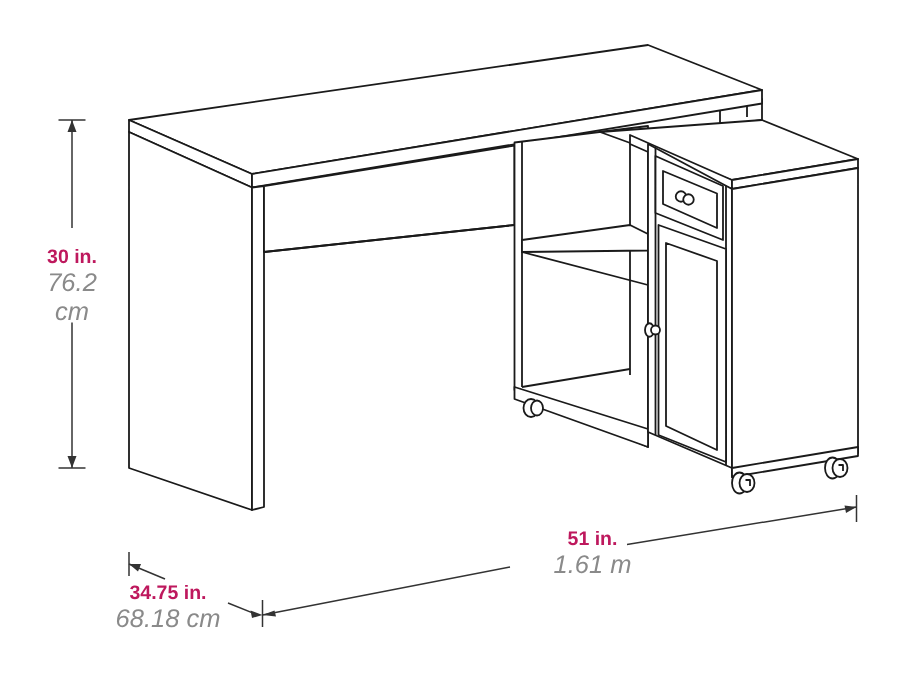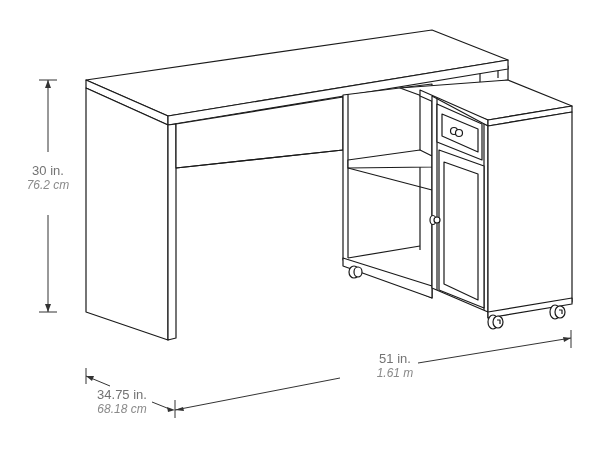--- a/index.html
+++ b/index.html
@@ -1,21 +1,21 @@
 <!DOCTYPE html>
 <html><head>
 <meta charset="utf-8">
 <style>
   html, body { margin: 0; padding: 0; background: #ffffff; }
   body { width: 600px; height: 464px; position: relative; overflow: hidden;
          font-family: "Liberation Sans", sans-serif; }
   svg.drawing { position: absolute; left: 0; top: 0; }
   .label { position: absolute; text-align: center; line-height: 1.15; }
-  .label .imp { font-weight: normal; font-size: 13px; color: #737373; display: block; }
-  .label .met { font-style: italic; font-size: 12px; color: #8a8a8a; display: block; }
+  .label .imp { font-weight: bold; font-size: 13px; color: #be185d; display: block; }
+  .label .met { font-style: italic; font-size: 17px; color: #8a8a8a; display: block; }
 </style>
 </head>
 <body>
 
 <svg class="drawing" width="600" height="464" viewBox="0 0 600 464" xmlns="http://www.w3.org/2000/svg">
   <g fill="#ffffff" stroke="#1a1a1a" stroke-width="1.2" stroke-linejoin="round">
 
     <g>
       <polygon points="480,71 508,66 508,80 480,84"></polygon>
       <line x1="498" y1="70" x2="498" y2="78"></line>
@@ -129,16 +129,16 @@
 <div class="label" style="left:18px; top:164px; width:60px;">
   <span class="imp">30 in.</span>
   <span class="met">76.2 cm</span>
 </div>
 
 <div class="label" style="left:360px; top:352px; width:70px;">
   <span class="imp">51 in.</span>
   <span class="met">1.61 m</span>
 </div>
 
-<div class="label" style="left:82px; top:388px; width:80px;">
+<div class="label" style="left:72px; top:388px; width:80px;">
   <span class="imp">34.75 in.</span>
   <span class="met">68.18 cm</span>
 </div>
 
 </body></html>

